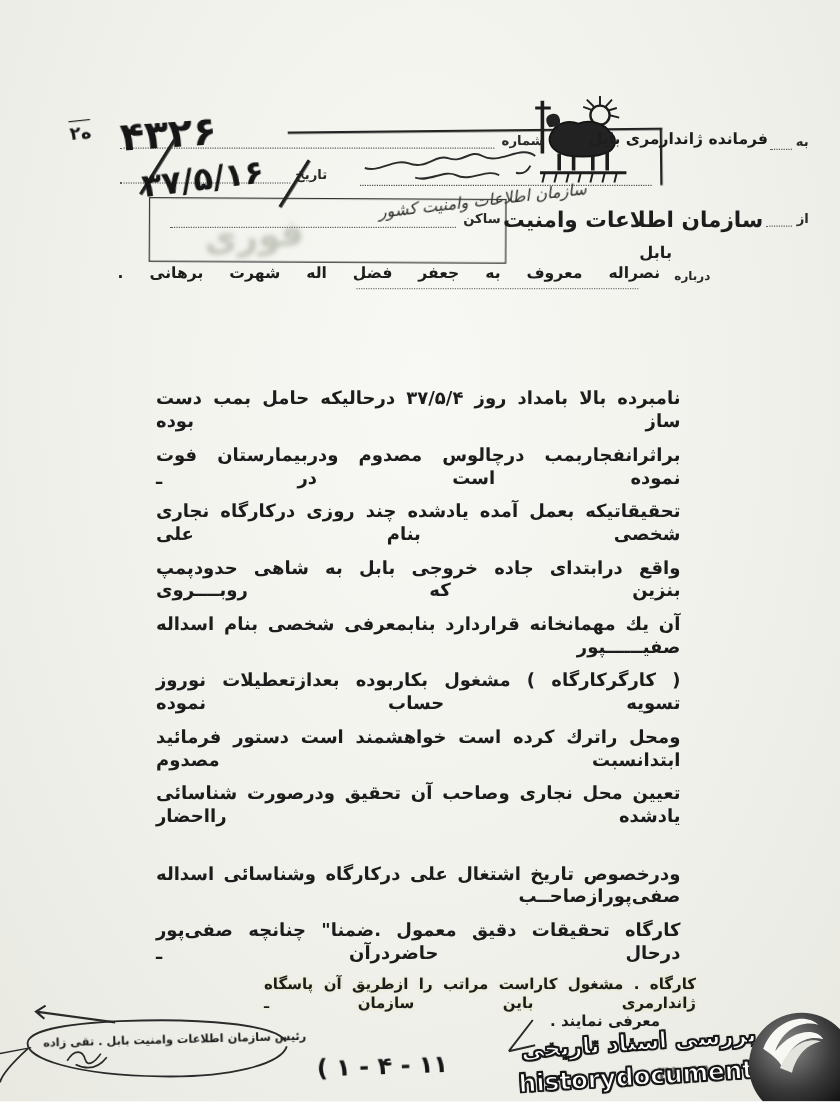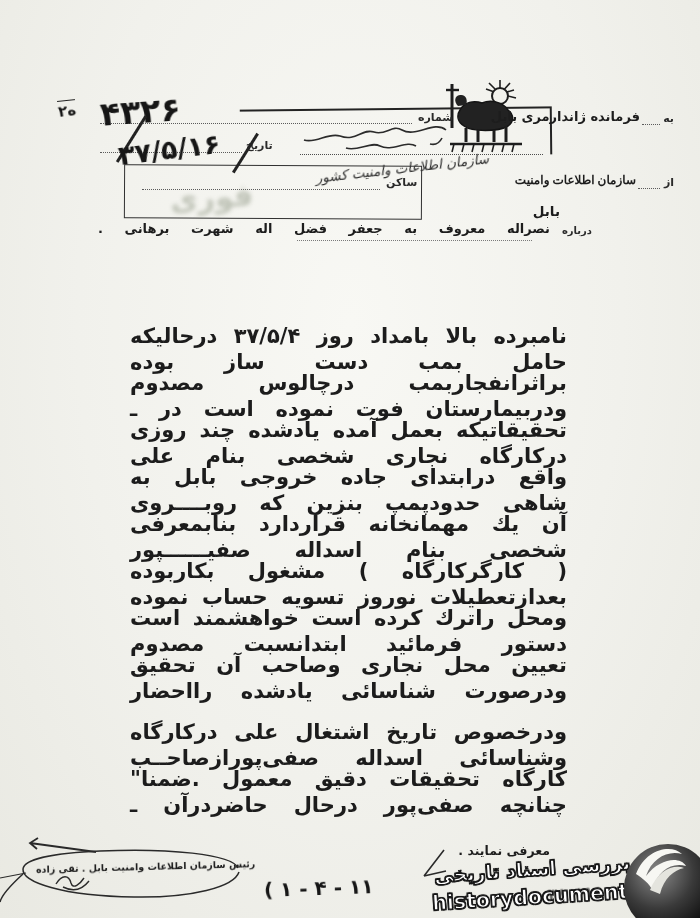--- a/index.html
+++ b/index.html
@@ -5,21 +5,21 @@
   html,body{margin:0;padding:0;}
   .page{
     position:relative;width:700px;height:918px;overflow:hidden;
     background:radial-gradient(ellipse at 50% 35%, #f8f8f4 0%, #f1f1ec 55%, #e9e9e2 100%);
     font-family:"DejaVu Sans",sans-serif;direction:rtl;color:#1b1b1b;
   }
   .abs{position:absolute;}
   .typed{font-weight:bold;color:#1d1d1d;filter:blur(0.2px);white-space:nowrap;}
   .lbl{font-weight:bold;color:#2a2a2a;font-size:11px;filter:blur(0.25px);white-space:nowrap;}
   .bline{
-    font-weight:bold;font-size:21px;color:#1c1c1c;filter:blur(0.25px);
+    font-weight:bold;font-size:15px;color:#1c1c1c;filter:blur(0.25px);
     width:437px;direction:rtl;text-align:justify;text-align-last:justify;
     -moz-text-align-last:justify;line-height:1.25;word-spacing:2px;
   }
   .dotl{border-top:1.7px dotted #5b5b5b;height:0;}
   .hand{font-weight:bold;color:#161616;filter:blur(0.45px);white-space:nowrap;}
   .scriptnote{font-style:italic;color:#2e2e2e;filter:blur(0.35px);white-space:nowrap;}
   .stampbox{border:1.6px solid #2f2f2f;filter:blur(0.3px);}
   .bracket{border-top:2.4px solid #232323;border-right:2.4px solid #232323;filter:blur(0.3px);}
   .faintstamp{color:#8d9582;opacity:.5;filter:blur(2.3px);font-weight:bold;letter-spacing:8px;white-space:nowrap;}
   .wmtext{
@@ -77,21 +77,21 @@
       </g>
     </svg>
   </div>
 
   <span class="abs lbl" style="right:26px;top:112px;">به</span>
   <div class="abs dotl" style="right:40px;top:124px;width:18px;"></div>
   <span class="abs typed" style="right:60px;top:109px;font-size:13px;">فرمانده ژاندارمری بابل</span>
 
   <span class="abs lbl" style="right:26px;top:176px;">از</span>
   <div class="abs dotl" style="right:40px;top:188px;width:22px;"></div>
-  <span class="abs typed" style="right:64px;top:173px;font-size:12px;font-family:Liberation Serif, serif;">سازمان اطلاعات وامنیت</span>
+  <span class="abs typed" style="right:64px;top:173px;font-size:18px;">سازمان اطلاعات وامنیت</span>
   <span class="abs typed" style="right:140px;top:203px;font-size:13.5px;">بابل</span>
 
   <span class="abs lbl" style="right:108px;top:225px;font-size:10px;">درباره</span>
   <div class="abs typed" style="right:150px;top:221px;font-size:13px;width:452px;white-space:normal;text-align:justify;text-align-last:justify;">نصراله معروف به جعفر فضل اله شهرت برهانی .</div>
   <div class="abs dotl" style="right:168px;top:240px;width:235px;border-top-color:#7a7a7a;"></div>
 
   <span class="abs lbl" style="left:418px;top:111px;">شماره</span>
   <div class="abs dotl" style="left:100px;top:123px;width:312px;"></div>
 
   <span class="abs lbl" style="left:246px;top:139px;">تاریخ</span>
@@ -122,20 +122,21 @@
   <div class="abs bline" style="right:133px;top:370px;">براثرانفجاربمب درچالوس مصدوم ودربیمارستان فوت نموده است در ـ</div>
   <div class="abs bline" style="right:133px;top:464px;">واقع درابتدای جاده خروجی بابل به شاهی حدودپمپ بنزین که روبــــروی</div>
   <div class="abs bline" style="right:133px;top:417px;">تحقیقاتیکه بعمل آمده یادشده چند روزی درکارگاه نجاری شخصی بنام علی</div>
   <div class="abs bline" style="right:133px;top:511px;">آن یك مهمانخانه قراردارد بنابمعرفی شخصی بنام اسداله صفیــــــپور</div>
   <div class="abs bline" style="right:133px;top:558px;">( کارگرکارگاه ) مشغول بکاربوده بعدازتعطیلات نوروز تسویه حساب نموده</div>
   <div class="abs bline" style="right:133px;top:605px;">ومحل راترك کرده است خواهشمند است دستور فرمائید ابتدانسبت مصدوم</div>
   <div class="abs bline" style="right:133px;top:719px;">ودرخصوص تاریخ اشتغال علی درکارگاه وشناسائی اسداله صفی‌پورازصاحــب</div>
   <div class="abs bline" style="right:133px;top:652px;">تعیین محل نجاری وصاحب آن تحقیق ودرصورت شناسائی یادشده رااحضار</div>
   <div class="abs bline" style="right:133px;top:766px;">کارگاه تحقیقات دقیق معمول .ضمنا" چنانچه صفی‌پور درحال حاضردرآن ـ</div>
 
+  <div class="abs bline" style="right:120px;top:812px;width:360px;font-size:12.5px;filter:blur(0.55px);text-shadow:0 0 3px rgba(210,200,60,0.35);">کارگاه . مشغول کاراست مراتب را ازطریق آن پاسگاه ژاندارمری باین سازمان ـ</div>
   <span class="abs typed" style="right:150px;top:843px;font-size:12.5px;margin-left:19px;">معرفی نمایند .</span>
 
   <div class="abs" style="left:0;top:832px;width:282px;height:86px;">
     <svg width="282" height="86" viewBox="0 0 282 86" fill="none" stroke="#2a2a2a" stroke-width="1.5">
 
       <path d="M96,20 L30,11 M38,6 L30,11 L37,17" stroke-width="1.8"></path>
 
       <path d="M238,36 C232,22 168,16 100,19 C54,21 24,27 23,37 C22,50 62,64 134,65 C192,66 234,55 239,40"></path>
       <path d="M23,42 C12,52 2,62 0,70"></path>
 

